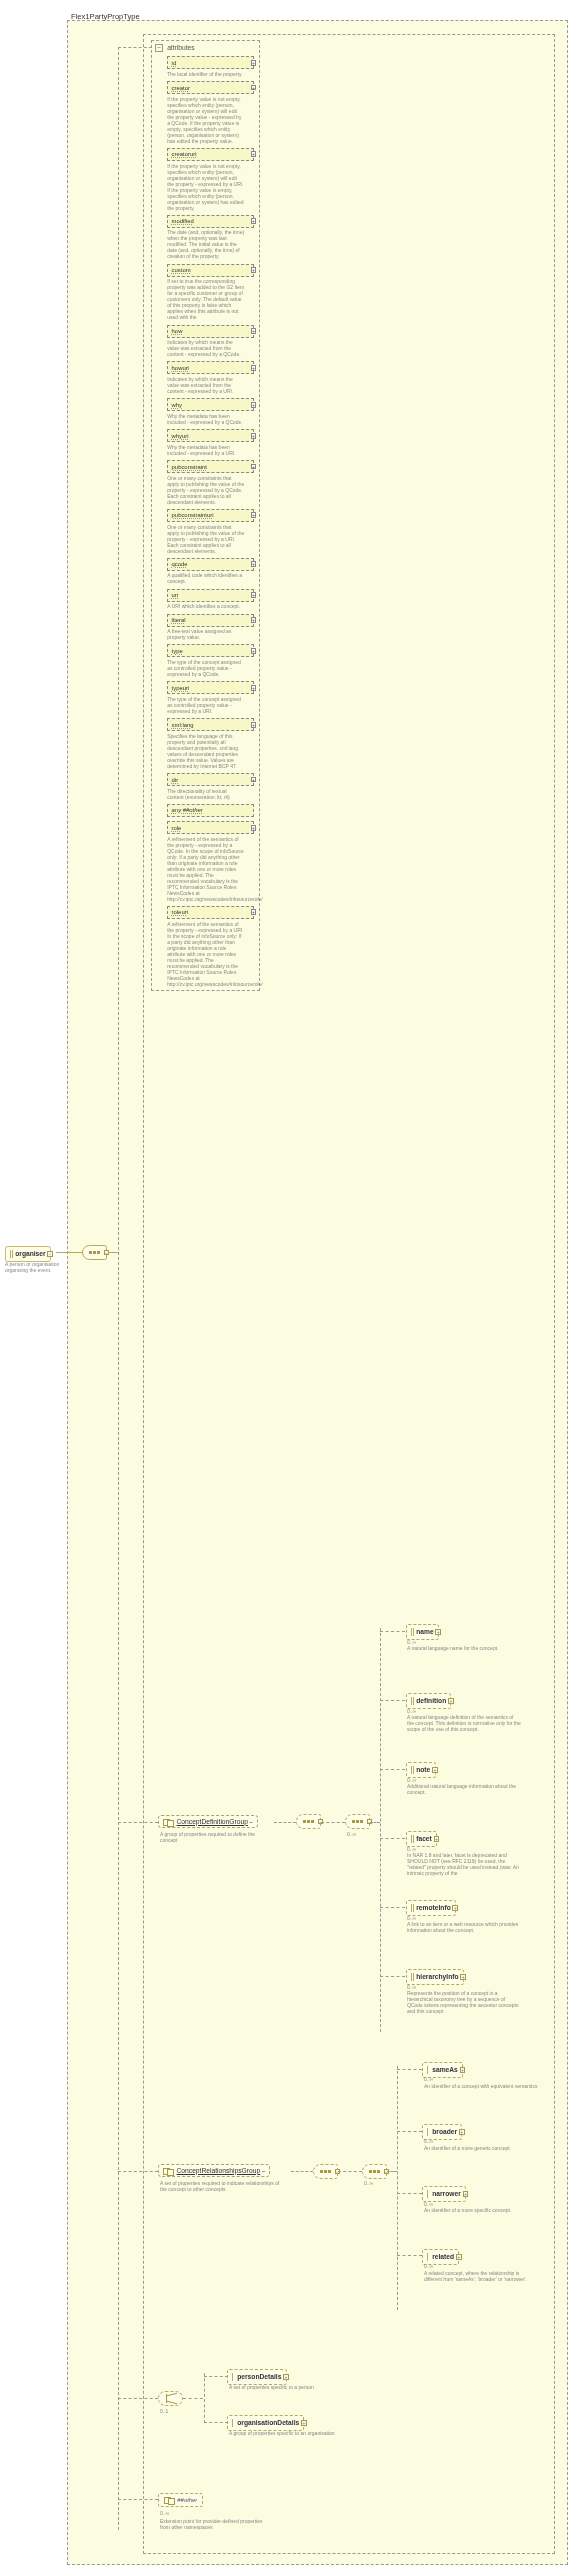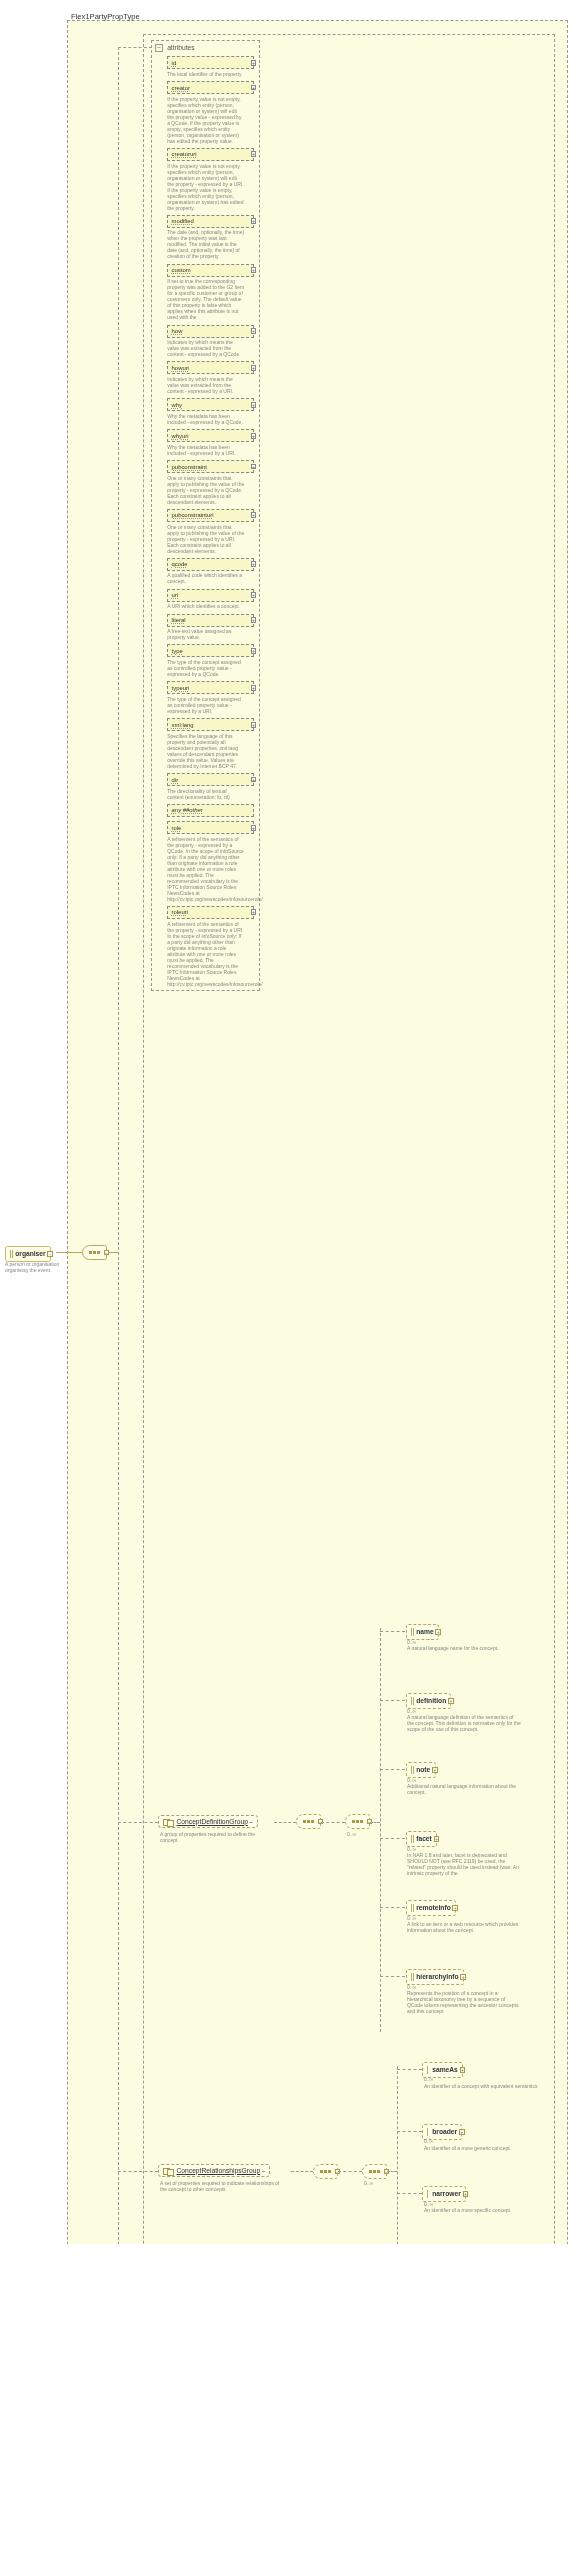--- a/index.html
+++ b/index.html
@@ -7,21 +7,21 @@
     margin: 0;
     padding: 0;
     font-family: Arial, Helvetica, sans-serif;
     font-size: 5.9px;
     background: #fff;
     width: 577px;
   }
   .canvas {
     position: relative;
     width: 577px;
-    height: 2244px;
+    height: 2576px;
   }
   .bg-outer {
     position: absolute;
     border: 0.8px dashed #999;
     background: #fcfce0;
   }
   .type-header {
     position: absolute;
     font-size: 7.6px;
     color: #333;

